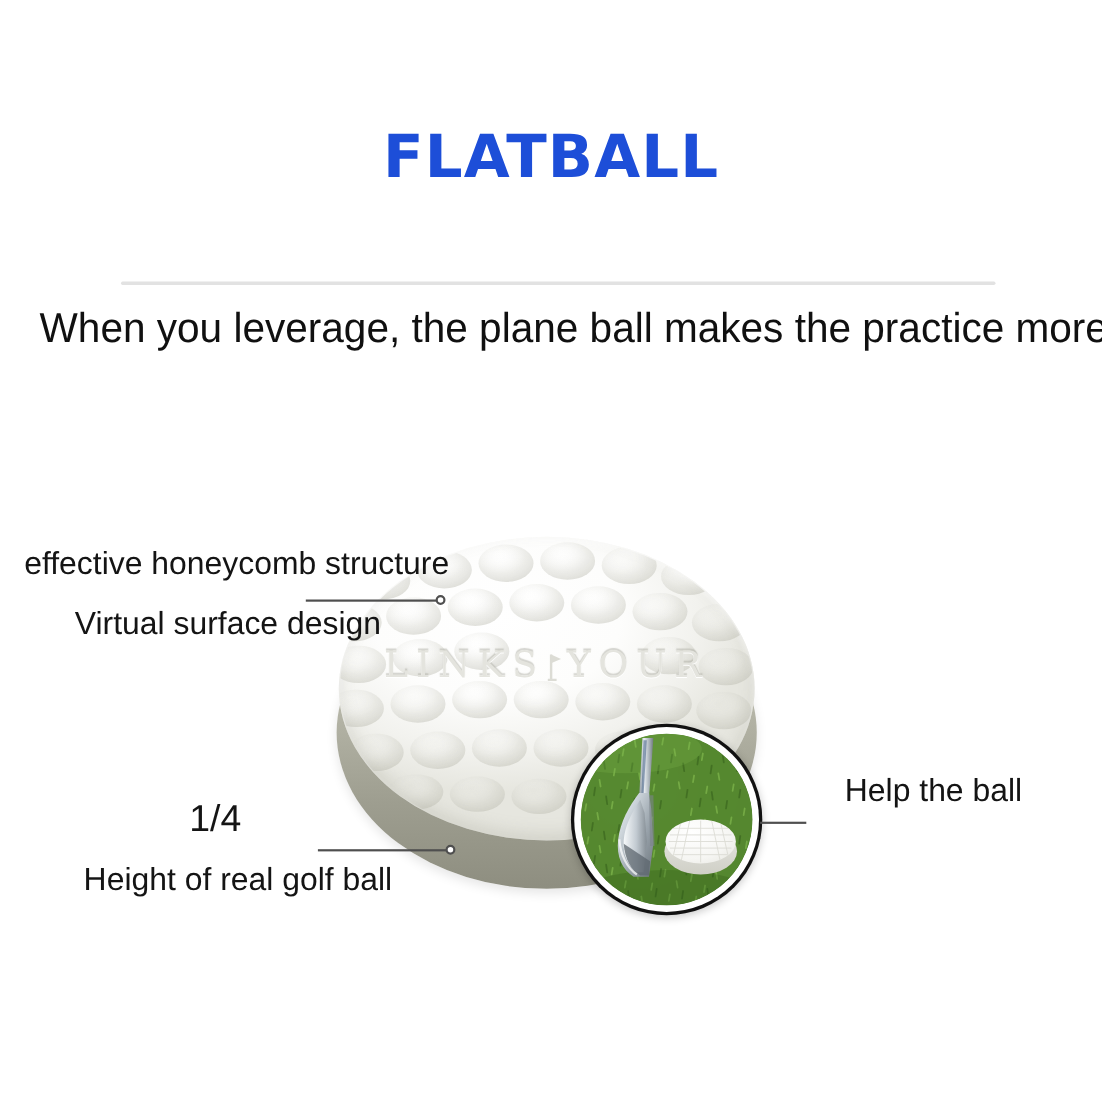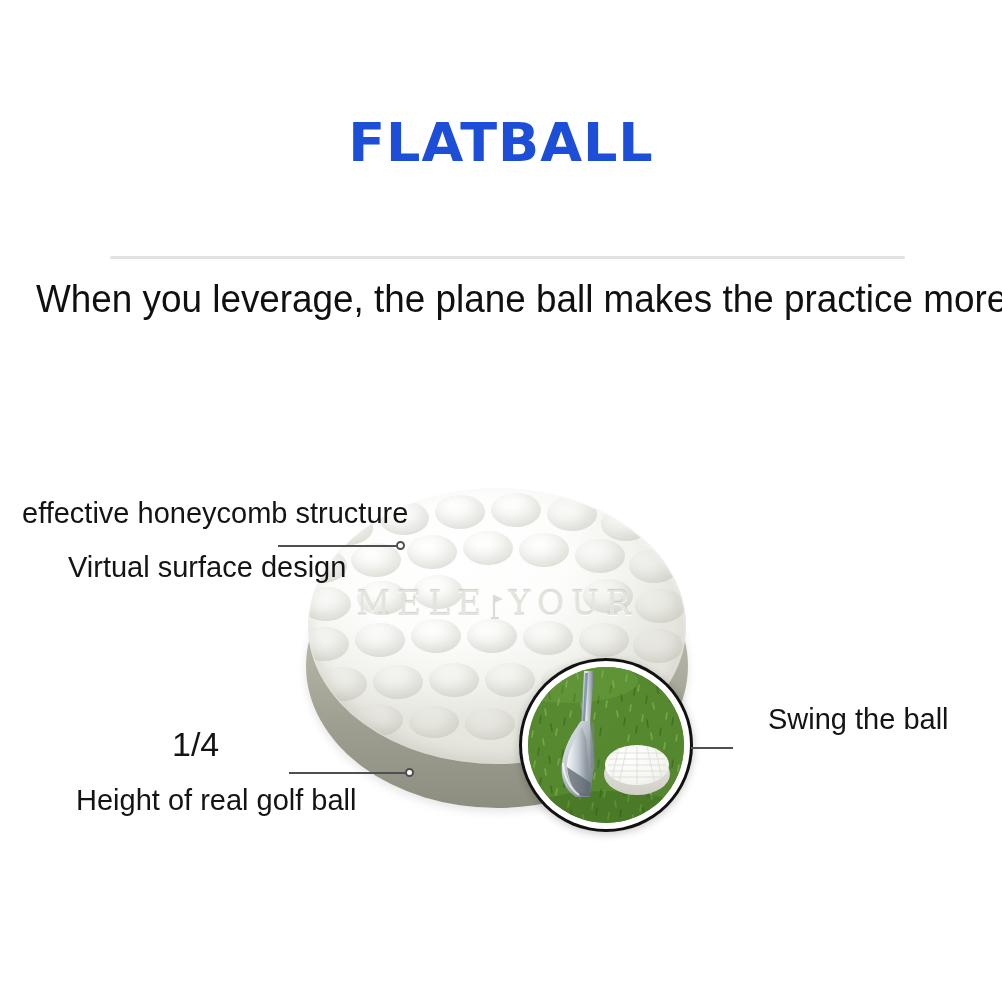--- a/index.html
+++ b/index.html
@@ -315,21 +315,21 @@
             <ellipse cx="70" cy="232" rx="25" ry="16"></ellipse>
             <ellipse cx="126" cy="234" rx="25" ry="16"></ellipse>
             <ellipse cx="182" cy="236" rx="25" ry="16"></ellipse>
             <ellipse cx="238" cy="234" rx="25" ry="16"></ellipse>
             <ellipse cx="292" cy="230" rx="25" ry="16"></ellipse>
           </g>
         </g>
       </svg>
 
       <div class="emboss">
-        <span>MELE</span><span class="flagmark">
+        <span>LINKS</span><span class="flagmark">
           <svg viewBox="0 0 16 26" width="16" height="26">
             <path d="M4 25 L4 2" stroke="#dcdcd5" stroke-width="2.2" fill="none"></path>
             <path d="M4 2 L13 6 L4 10 Z" fill="#dcdcd5"></path>
             <path d="M1 25 L9 25" stroke="#dcdcd5" stroke-width="2" fill="none"></path>
           </svg>
         </span><span>YOUR</span>
       </div>
     </div>
   </div>
 
@@ -526,16 +526,16 @@
   <div class="leader leader-right"></div>
 
   <div class="anno anno-honeycomb">effective honeycomb structure</div>
 
   <div class="anno anno-virtual">Virtual surface design</div>
 
   <div class="anno anno-quarter">1/4</div>
 
   <div class="anno anno-height">Height of real golf ball</div>
 
-  <div class="anno anno-swing">Swing the ball</div>
+  <div class="anno anno-swing">Help the ball</div>
 
 
 </div>
 
 </body></html>

